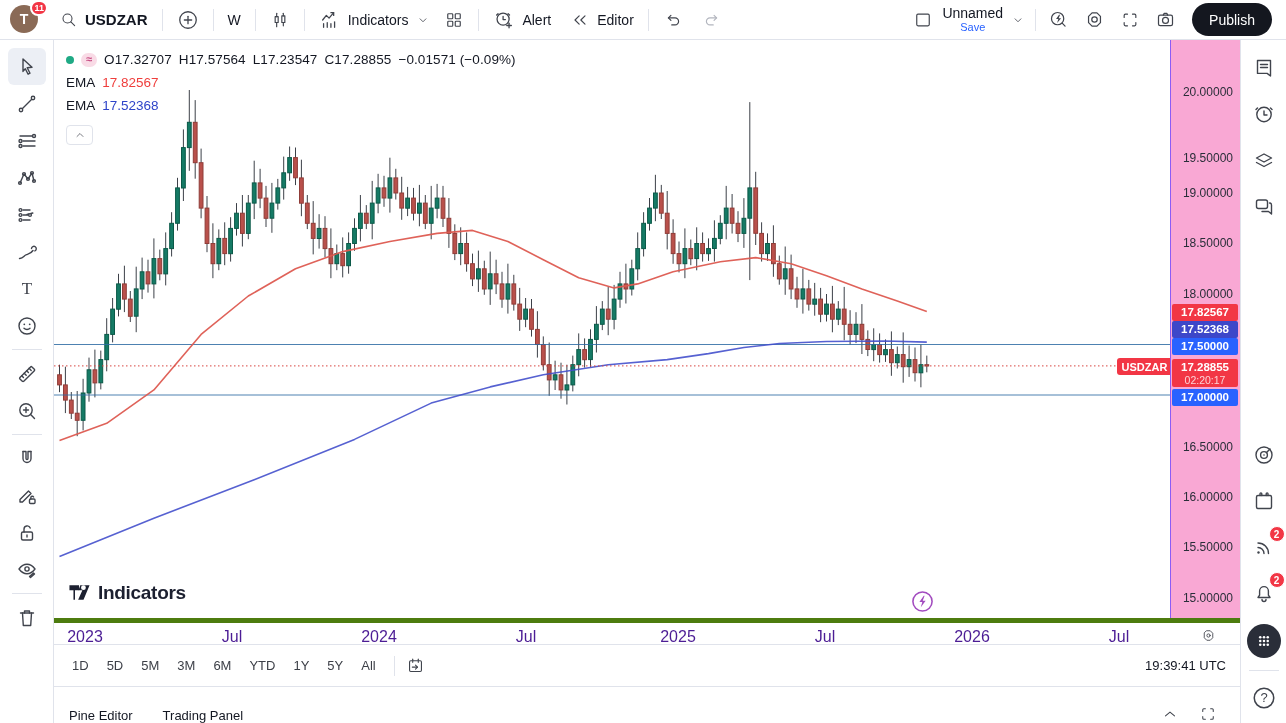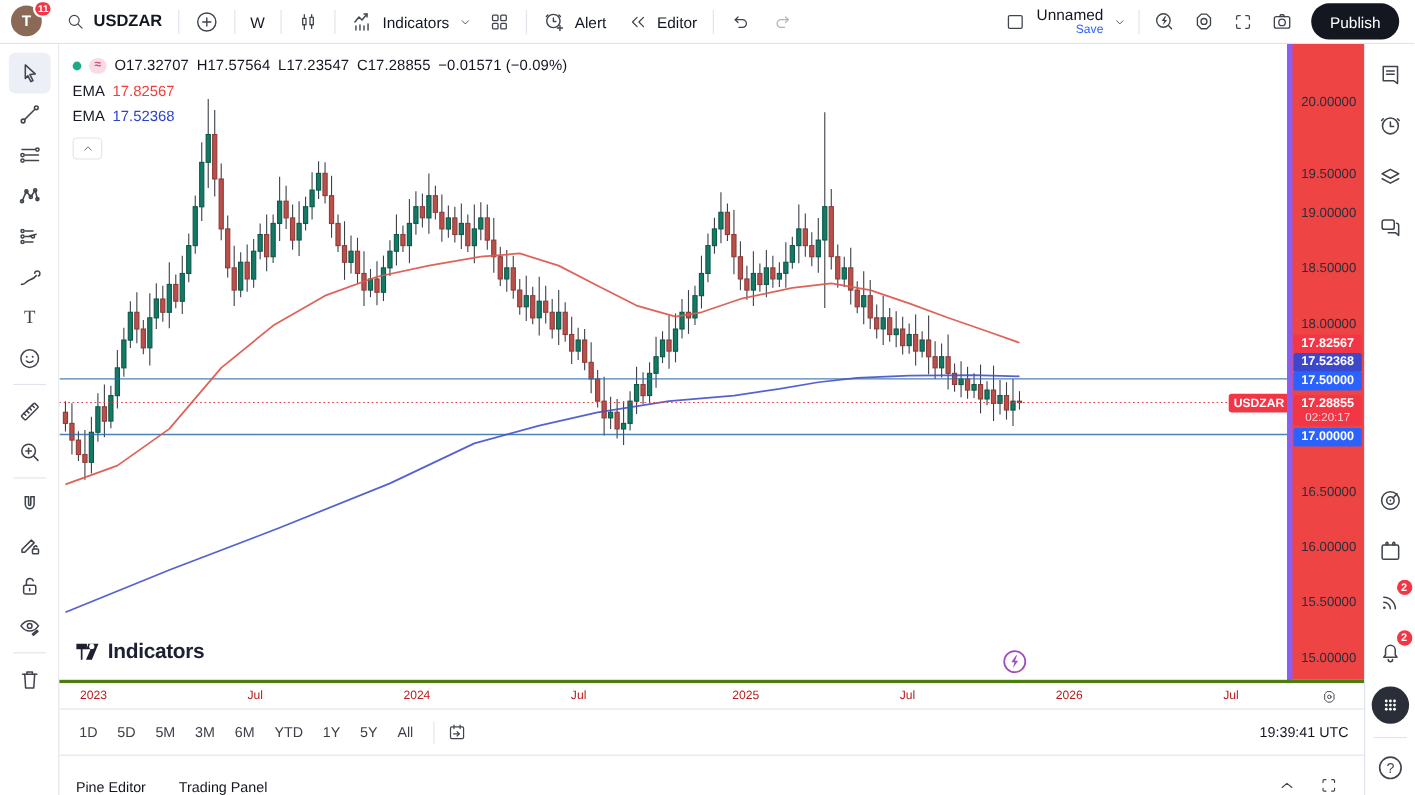--- a/index.html
+++ b/index.html
@@ -11,21 +11,21 @@
 .ic-light{stroke:#b2b5be}
 
 .topbar{height:40px;flex:0 0 40px;display:flex;align-items:center;border-bottom:1px solid #e0e3eb;padding:0 8px;gap:1px}
 .tb-btn{display:flex;align-items:center;gap:7px;height:34px;padding:0 9px;border:none;background:none;border-radius:6px;font-family:inherit;font-size:14px;color:#131722;cursor:pointer;white-space:nowrap}
 .tb-sep{width:1px;height:22px;background:#e0e3eb;margin:0 4px;flex:0 0 1px}
 .avatar-wrap{position:relative;width:30px;height:30px;margin:0 10px 0 2px;cursor:pointer}
 .avatar{width:28px;height:28px;border-radius:50%;background:#8a6a56;color:#fff;font-weight:bold;font-size:14px;display:flex;align-items:center;justify-content:center}
 .notif-badge{position:absolute;top:-5px;right:-8px;min-width:17px;height:16px;border-radius:9px;background:var(--notif-red,#f23645);border:2px solid #fff;color:#fff;font-size:9px;font-weight:bold;display:flex;align-items:center;justify-content:center;padding:0 2px}
 .symbol-txt{font-weight:bold;font-size:15px}
 .spacer{flex:1}
-.layout-name-wrap{display:flex;flex-direction:column;align-items:flex-end;line-height:1.1;cursor:pointer;padding:0 2px}
+.layout-name-wrap{display:flex;flex-direction:column;align-items:center;line-height:1.1;cursor:pointer;padding:0 2px}
 .layout-name{font-size:14px;color:#131722}
 .save-lbl{font-size:11px;color:var(--accent-blue,#2962ff)}
 .publish-btn{background:#14171f;color:#fff;border:none;border-radius:18px;height:33px;padding:0 17px;font-family:inherit;font-size:14px;font-weight:400;margin:0 6px 0 8px;cursor:pointer}
 
 .main{flex:1;display:flex;min-height:0}
 .left-toolbar{width:54px;flex:0 0 54px;border-right:1px solid #e0e3eb;display:flex;flex-direction:column;align-items:center;padding-top:8px}
 .tool{width:38px;height:37px;display:flex;align-items:center;justify-content:center;border-radius:6px;cursor:pointer;flex:0 0 37px}
 .tool.selected{background:#eceff5}
 .tool-div{width:30px;height:1px;background:#e0e3eb;margin:5px 0;flex:0 0 1px}
 .center{flex:1;display:flex;flex-direction:column;min-width:0}
@@ -42,31 +42,31 @@
 .ema-lbl{color:#131722}
 .ema-val-fast{color:var(--ema-fast-txt,#ef3e3c)}
 .ema-val-slow{color:var(--ema-slow-txt,#2e44c9)}
 .collapse-btn{margin-top:8px;width:27px;height:20px;border:1px solid #e0e3eb;border-radius:4px;background:#fff;display:flex;align-items:center;justify-content:center;cursor:pointer}
 
 .usdzar-lbl{position:absolute;left:1063px;top:318px;width:55px;height:17px;background:var(--badge-red,#f23645);color:#fff;font-size:11px;font-weight:bold;border-radius:3px;display:flex;align-items:center;justify-content:center;z-index:5}
 .watermark{position:absolute;left:14px;top:541px;display:flex;align-items:center;gap:7px;z-index:4;color:#1c2030}
 .watermark-txt{font-size:19px;font-weight:bold;letter-spacing:-.3px}
 .spark{position:absolute;left:856px;top:549px;width:25px;height:25px;z-index:4;cursor:pointer}
 
-.price-scale{width:70px;flex:0 0 70px;border-left:5px solid #8b5cf6;position:relative;font-size:12px;color:#2a2e39;background:#ef4444}
+.price-scale{width:70px;flex:0 0 70px;border-left:1px solid #8b5cf6;position:relative;font-size:12px;color:#2a2e39;background:#f9a8d4}
 .tick{position:absolute;right:7px;line-height:14px}
 .ps-badge{position:absolute;left:1px;right:2px;color:#fff;font-size:11.5px;font-weight:bold;text-align:center;border-radius:2px;height:17px;line-height:17px;z-index:3}
 .bg-red{background:var(--badge-red,#f23645)}
 .bg-indigo{background:var(--badge-indigo,#3d47c9)}
 .bg-blue{background:var(--badge-blue,#2962ff)}
 .price-box{position:absolute;left:1px;right:2px;top:319px;background:var(--badge-red,#f23645);color:#fff;border-radius:2px;text-align:center;padding:1px 0;z-index:4}
 .price-box .p{font-size:11.5px;font-weight:bold;line-height:14px}
 .price-box .cd{font-size:10.5px;line-height:12px;color:rgba(255,255,255,.78)}
 
-.time-axis{height:26px;flex:0 0 26px;border-top:3px solid #4d7c0f;position:relative;font-size:11px;color:#b91c1c;cursor:ew-resize}
+.time-axis{height:26px;flex:0 0 26px;border-top:5px solid #4d7c0f;position:relative;font-size:16px;color:#4c1d95;cursor:ew-resize}
 .ta-label{position:absolute;top:5px;transform:translateX(-50%)}
 .ta-gear{position:absolute;right:24px;top:5px;cursor:pointer}
 
 .range-toolbar{height:42px;flex:0 0 42px;border-top:1px solid #e0e3eb;display:flex;align-items:center;padding:0 10px;font-size:13px;color:#3c3f47}
 .range-btn{padding:5px 8px;border-radius:4px;cursor:pointer;margin-right:2px}
 .rt-sep{width:1px;height:20px;background:#e0e3eb;margin:0 8px}
 .goto-date{display:flex;align-items:center;cursor:pointer;padding:3px}
 .clock{margin-left:auto;padding-right:4px;color:#131722}
 
 .bottom-panel{height:37px;flex:0 0 37px;border-top:1px solid #e0e3eb;display:flex;align-items:flex-end;padding:0 15px;font-size:13px}

